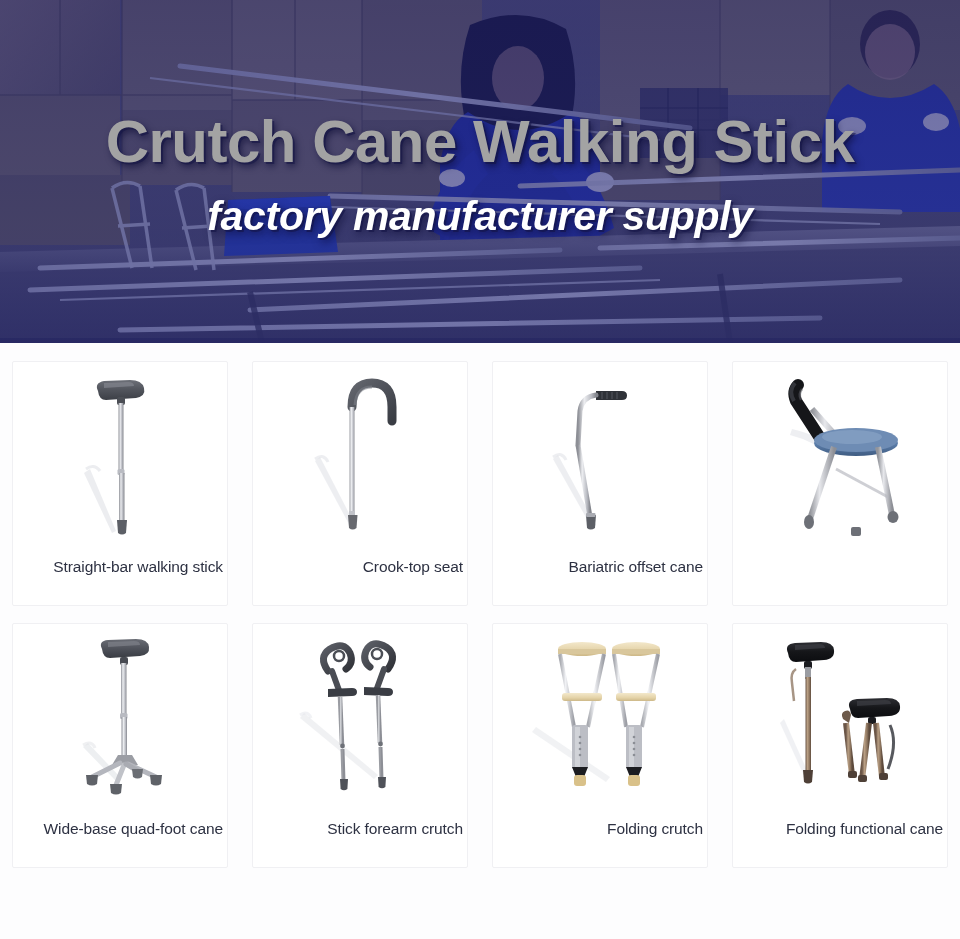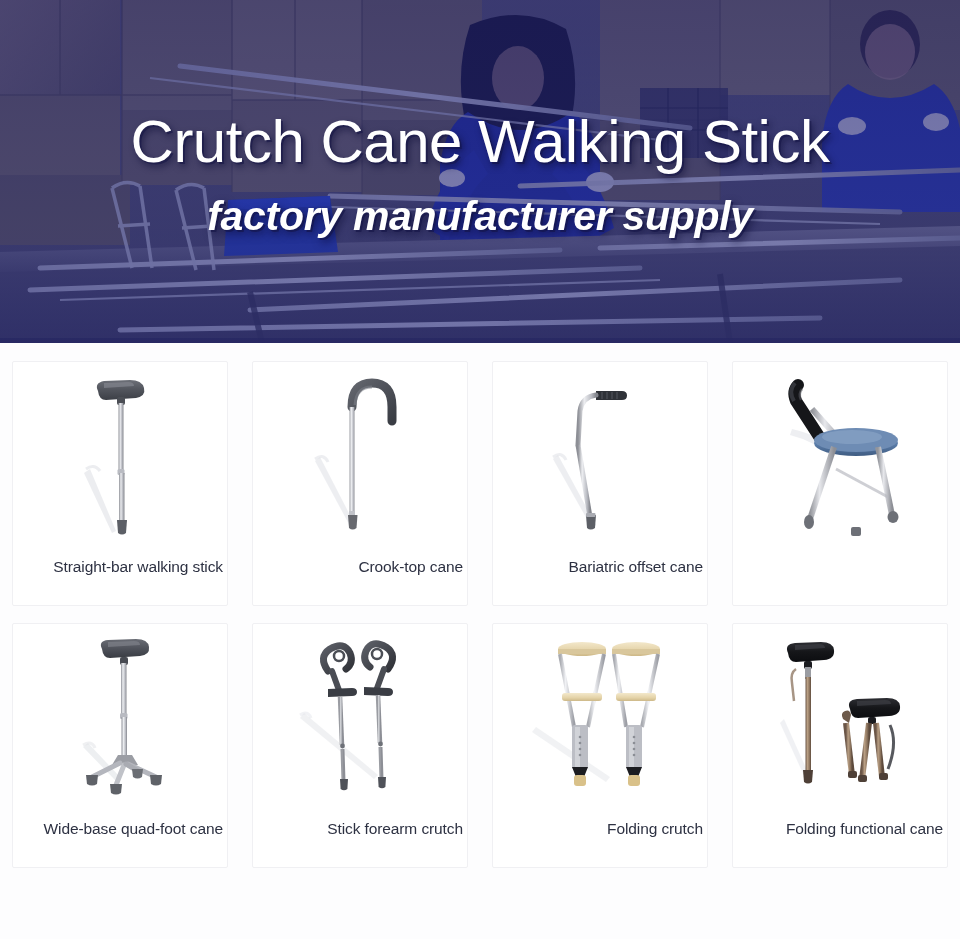--- a/index.html
+++ b/index.html
@@ -55,23 +55,23 @@
     width: 960px;
     height: 343px;
   }
 
   .banner-title {
     position: absolute;
     left: 0;
     top: 112px;
     width: 960px;
     text-align: center;
-    color: #ffffff;
+    color: #a3a3a3;
     font-size: 60px;
-    font-weight: normal;
+    font-weight: bold;
     letter-spacing: -0.5px;
     line-height: 1;
     text-shadow:
        2px 2px 0 rgba(20,20,70,0.55),
        3px 4px 7px rgba(10,10,50,0.65);
     font-family: "Liberation Sans", sans-serif;
   }
 
   .banner-subtitle {
     position: absolute;
@@ -349,21 +349,21 @@
 
             <path d="M92 42 q0 -24 20 -24 q20 0 20 24 l0 14" stroke="url(#crook2)" stroke-width="9" fill="none" stroke-linecap="round"></path>
             <path d="M95 40 q1 -18 17 -18" stroke="#7a7d85" stroke-width="3" fill="none" opacity="0.6"></path>
 
             <rect x="89.5" y="42" width="5" height="104" fill="url(#shaft2)"></rect>
             <rect x="89" y="146" width="6" height="6" fill="#c2c4ca"></rect>
 
             <path d="M88 150 l9.5 0 l-1 13 q-4 3 -7.5 0 Z" fill="#67696f"></path>
           </svg>
         </div>
-        <div class="card-label">Crook-top cane</div>
+        <div class="card-label">Crook-top seat</div>
       </div>
 
       <div class="card">
         <div class="card-media">
           <svg width="200" height="190" viewBox="0 0 200 190">
             <defs>
               <linearGradient id="shaft3" x1="0" y1="0" x2="1" y2="0">
                 <stop offset="0" stop-color="#8d8f96"></stop>
                 <stop offset="0.35" stop-color="#edeef1"></stop>
                 <stop offset="0.75" stop-color="#b8bac1"></stop>

